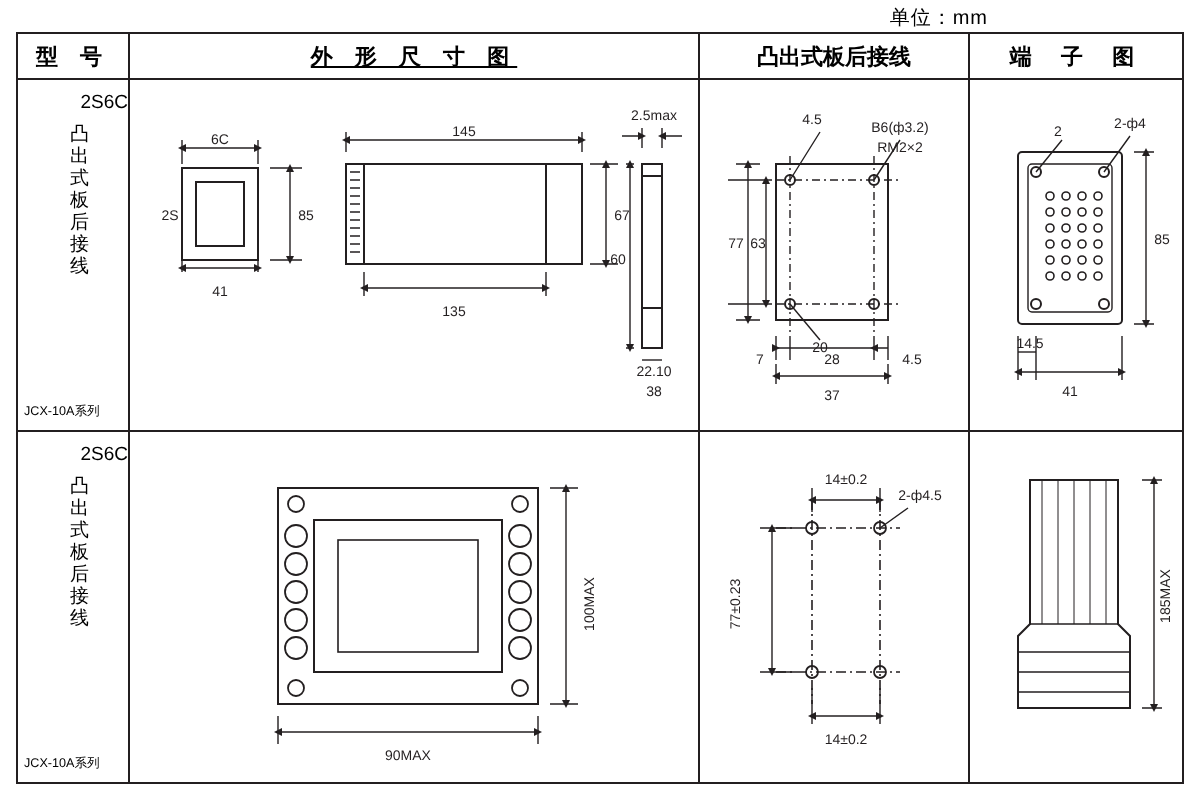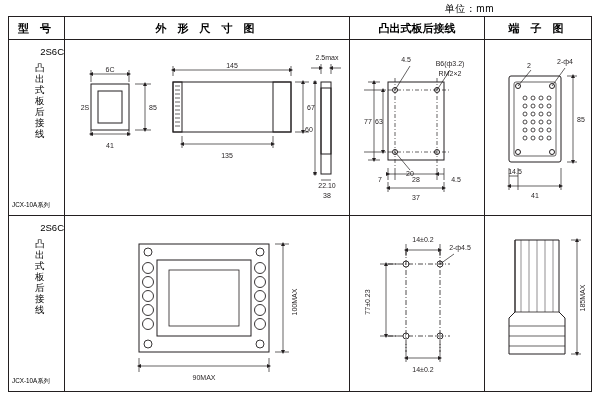--- a/index.html
+++ b/index.html
@@ -4,23 +4,23 @@
 <style>
   html,body{margin:0;padding:0;background:#fff;}
   body{width:600px;height:400px;font-family:"Liberation Sans","DejaVu Sans",sans-serif;color:#000;overflow:hidden;}
   .page{position:relative;width:508px;height:400px;}
   .unit{position:absolute;right:14px;top:2px;font-size:10px;letter-spacing:.5px;}
   table.frame{position:absolute;left:8px;top:16px;width:584px;height:372px;border-collapse:collapse;}
   table.frame td{border:1px solid #231f20;padding:0;vertical-align:middle;}
   .hdr{height:22px;text-align:center;font-size:11px;font-weight:bold;}
   .hdr .sp{letter-spacing:4px;}
   .colmodel{width:58px;}
-  .coloutline{width:284px;}
+  .coloutline{width:284px;text-decoration:underline;}
   .colhole{width:134px;}
-  .colterm{width:106px;}
+  .colterm{width:106px;font-family:Liberation Mono, monospace;}
   .model{position:relative;height:100%;}
   .model .mtop{position:absolute;left:0;right:0;top:6px;text-align:right;font-size:9.5px;}
   .model .vert{position:absolute;left:50%;transform:translateX(-50%);top:22px;width:16px;font-size:9.5px;line-height:11px;text-align:right;}
   .model .mbot{position:absolute;left:3px;bottom:5px;font-size:7px;transform:scale(.9);transform-origin:left bottom;}
   svg{display:block;}
   .ct{font-size:7px;}
 </style>
 </head>
 <body>
 

